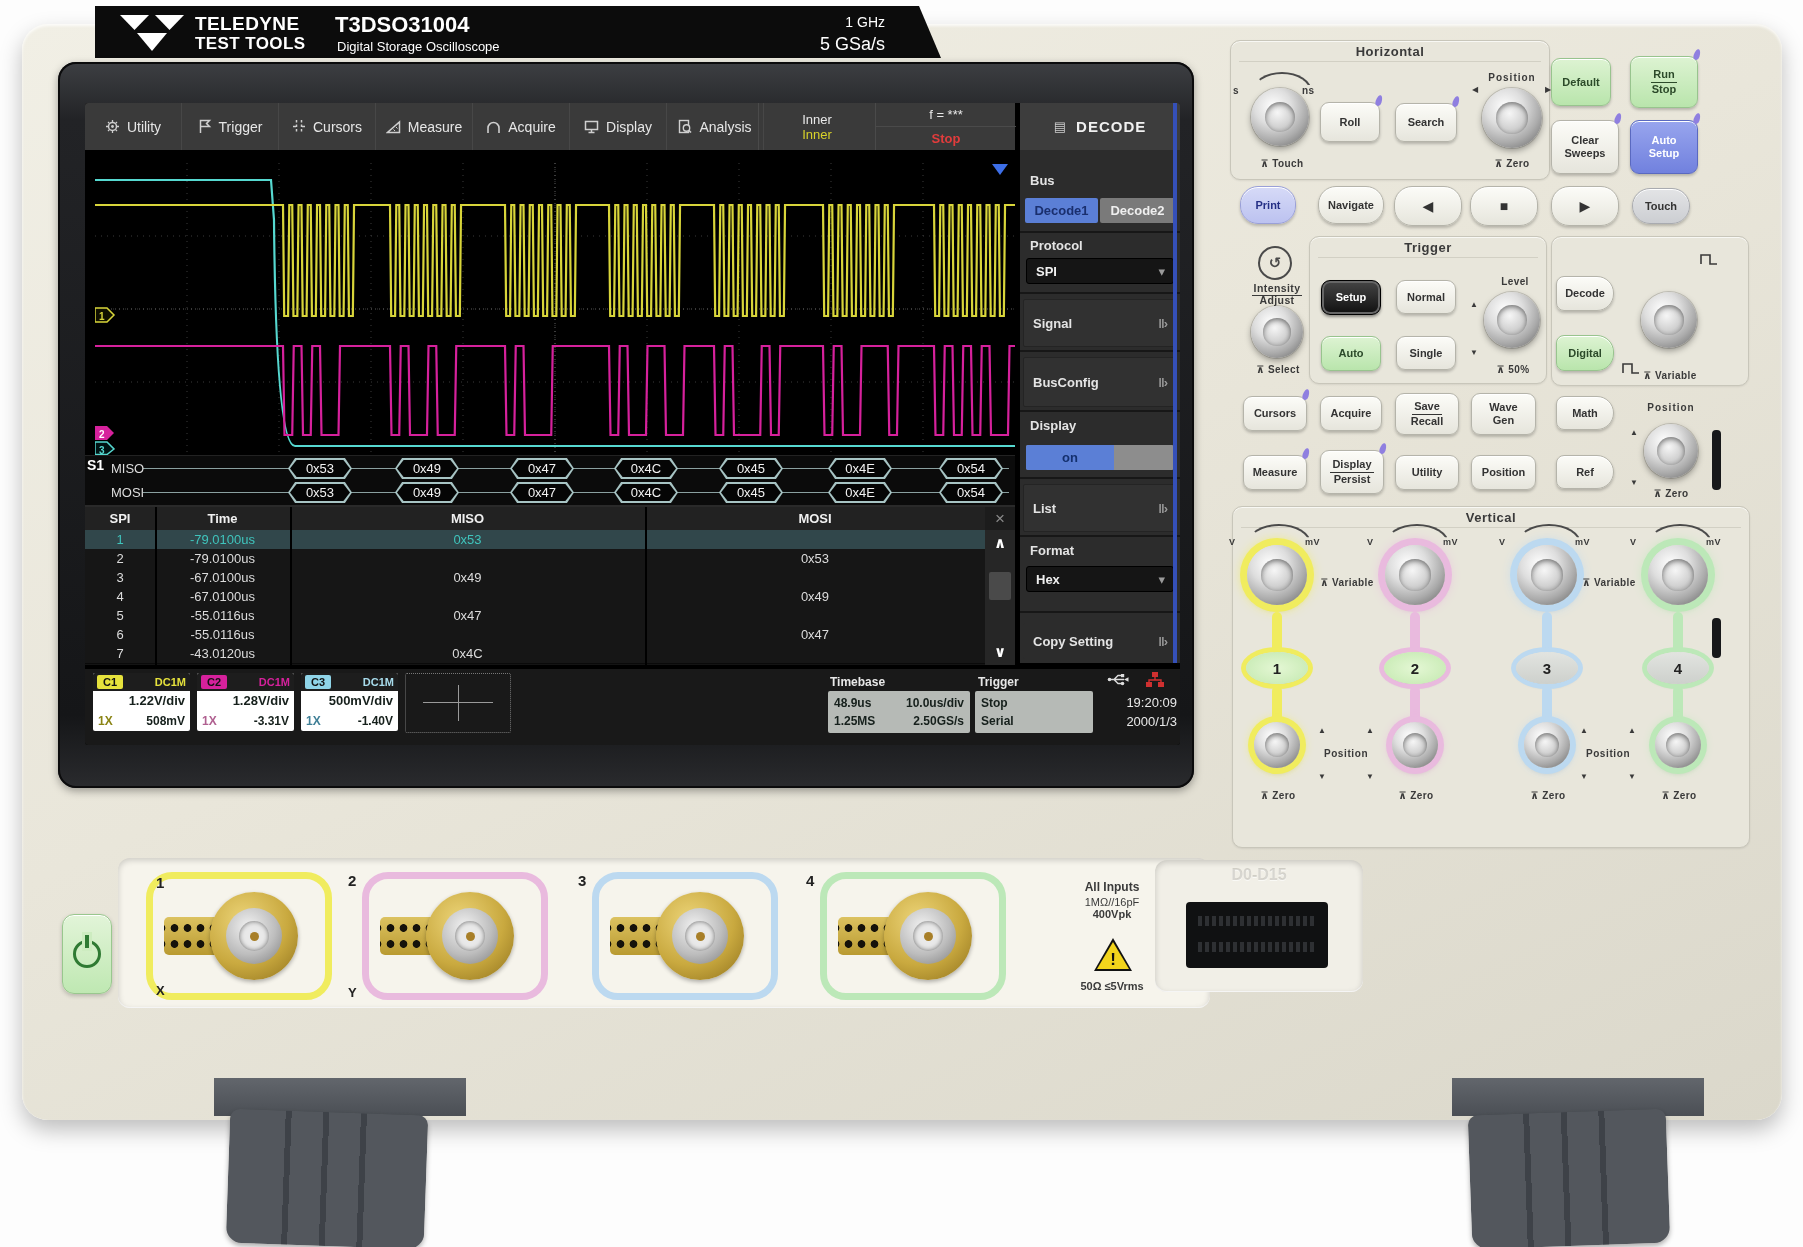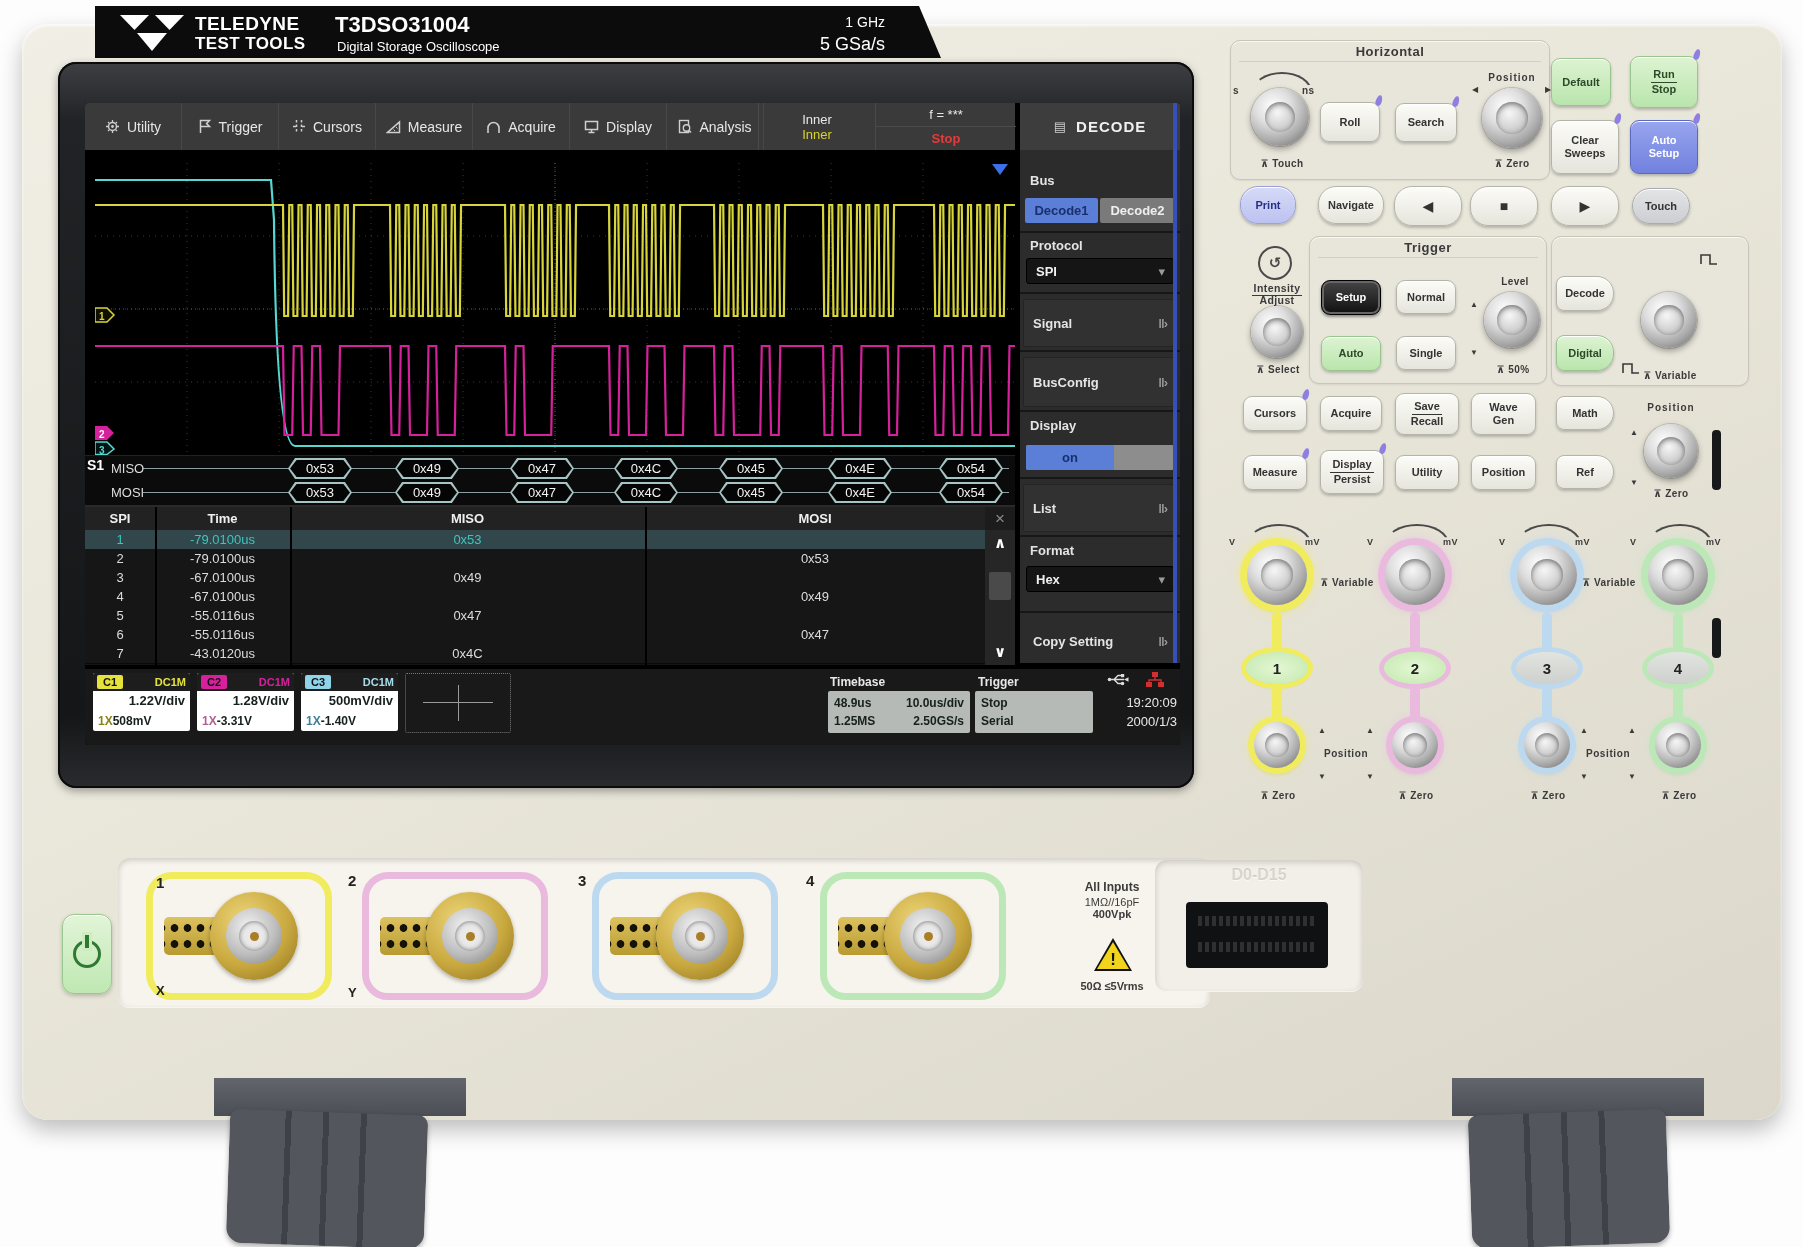--- a/index.html
+++ b/index.html
@@ -78,21 +78,21 @@
   .tsarr{position:absolute;left:0;width:30px;color:#fff;font-size:15px;font-weight:bold;text-align:center;}
   .tsthumb{position:absolute;left:4px;top:42px;width:22px;height:28px;background:#4a4a4a;border-radius:2px;}
 
   
   .statusbar{position:absolute;left:0;top:565px;width:1095px;height:77px;background:#191919;border-top:1px solid #000;}
   .chan-box{position:absolute;top:4px;width:97px;height:58px;background:#ffffff;border-radius:2px;overflow:hidden;}
   .chan-head{position:absolute;left:0;top:0;right:0;height:18px;background:#1d1d1d;display:flex;align-items:center;justify-content:space-between;padding:0 4px;}
   .chan-tag{font-size:11px;font-weight:bold;color:#111;padding:1px 6px;border-radius:2px;}
   .chan-coup{font-size:11px;font-weight:bold;}
   .chan-scale{position:absolute;left:0;right:5px;top:20px;text-align:right;font-size:13px;font-weight:bold;color:#16201c;}
-  .chan-foot{position:absolute;left:5px;right:5px;bottom:3px;display:flex;justify-content:flex-start;font-size:12px;font-weight:bold;color:#16201c;}
+  .chan-foot{position:absolute;left:5px;right:5px;bottom:3px;display:flex;justify-content:space-between;font-size:12px;font-weight:bold;color:#16201c;}
   .addbox{position:absolute;left:320px;top:4px;width:104px;height:58px;border:1px dotted #777;border-radius:2px;}
   .addbox::before{content:"";position:absolute;left:17px;top:28px;width:70px;height:1px;background:#9a9a9a;}
   .addbox::after{content:"";position:absolute;left:52px;top:11px;width:1px;height:36px;background:#9a9a9a;}
   .sb-label{position:absolute;top:6px;color:#e8e8e8;font-size:12px;font-weight:bold;}
   .sb-box{position:absolute;top:22px;height:42px;background:#b6bab6;border-radius:2px;color:#16201c;font-size:12px;font-weight:bold;}
   .sb-row{position:absolute;left:6px;right:6px;display:flex;justify-content:space-between;}
   .sb-clock{position:absolute;left:1012px;top:0;width:80px;color:#e8e8e8;font-size:13px;text-align:right;}
 
   
   .group{position:absolute;background:#e8e6db;border:1px solid #c8c6ba;border-radius:10px;
@@ -669,20 +669,23 @@
     <span>Display</span>
       <span>Persist</span>
     </div>
   <div class="btn" style="left:1395px;top:455px;width:62px;height:33px">
       <span>Utility</span>
     </div>
   <div class="btn" style="left:1471px;top:455px;width:63px;height:33px">
       <span>Position</span>
     </div>
 
+  <div class="group" style="left:1232px;top:506px;width:516px;height:340px">
+    <div class="group-title">Vertical</div>
+  </div>
 
   <span class="fp-label" style="left:1229px;top:537px;font-size:9px">V</span>
   <span class="fp-label" style="left:1305px;top:537px;font-size:9px">mV</span>
   <div class="arc" style="left:1247px;top:524px;width:60px"></div>
   <div class="knob vknob chv1" style="left:1247px;top:545px"></div>
   <div class="vlink chv1" style="left:1272px;top:612px;height:42px"></div>
   <div class="vbtn lit chv1" style="left:1246px;top:652px">
       <span>1</span>
     </div>
   <div class="vlink chv1" style="left:1272px;top:686px;height:38px"></div>

